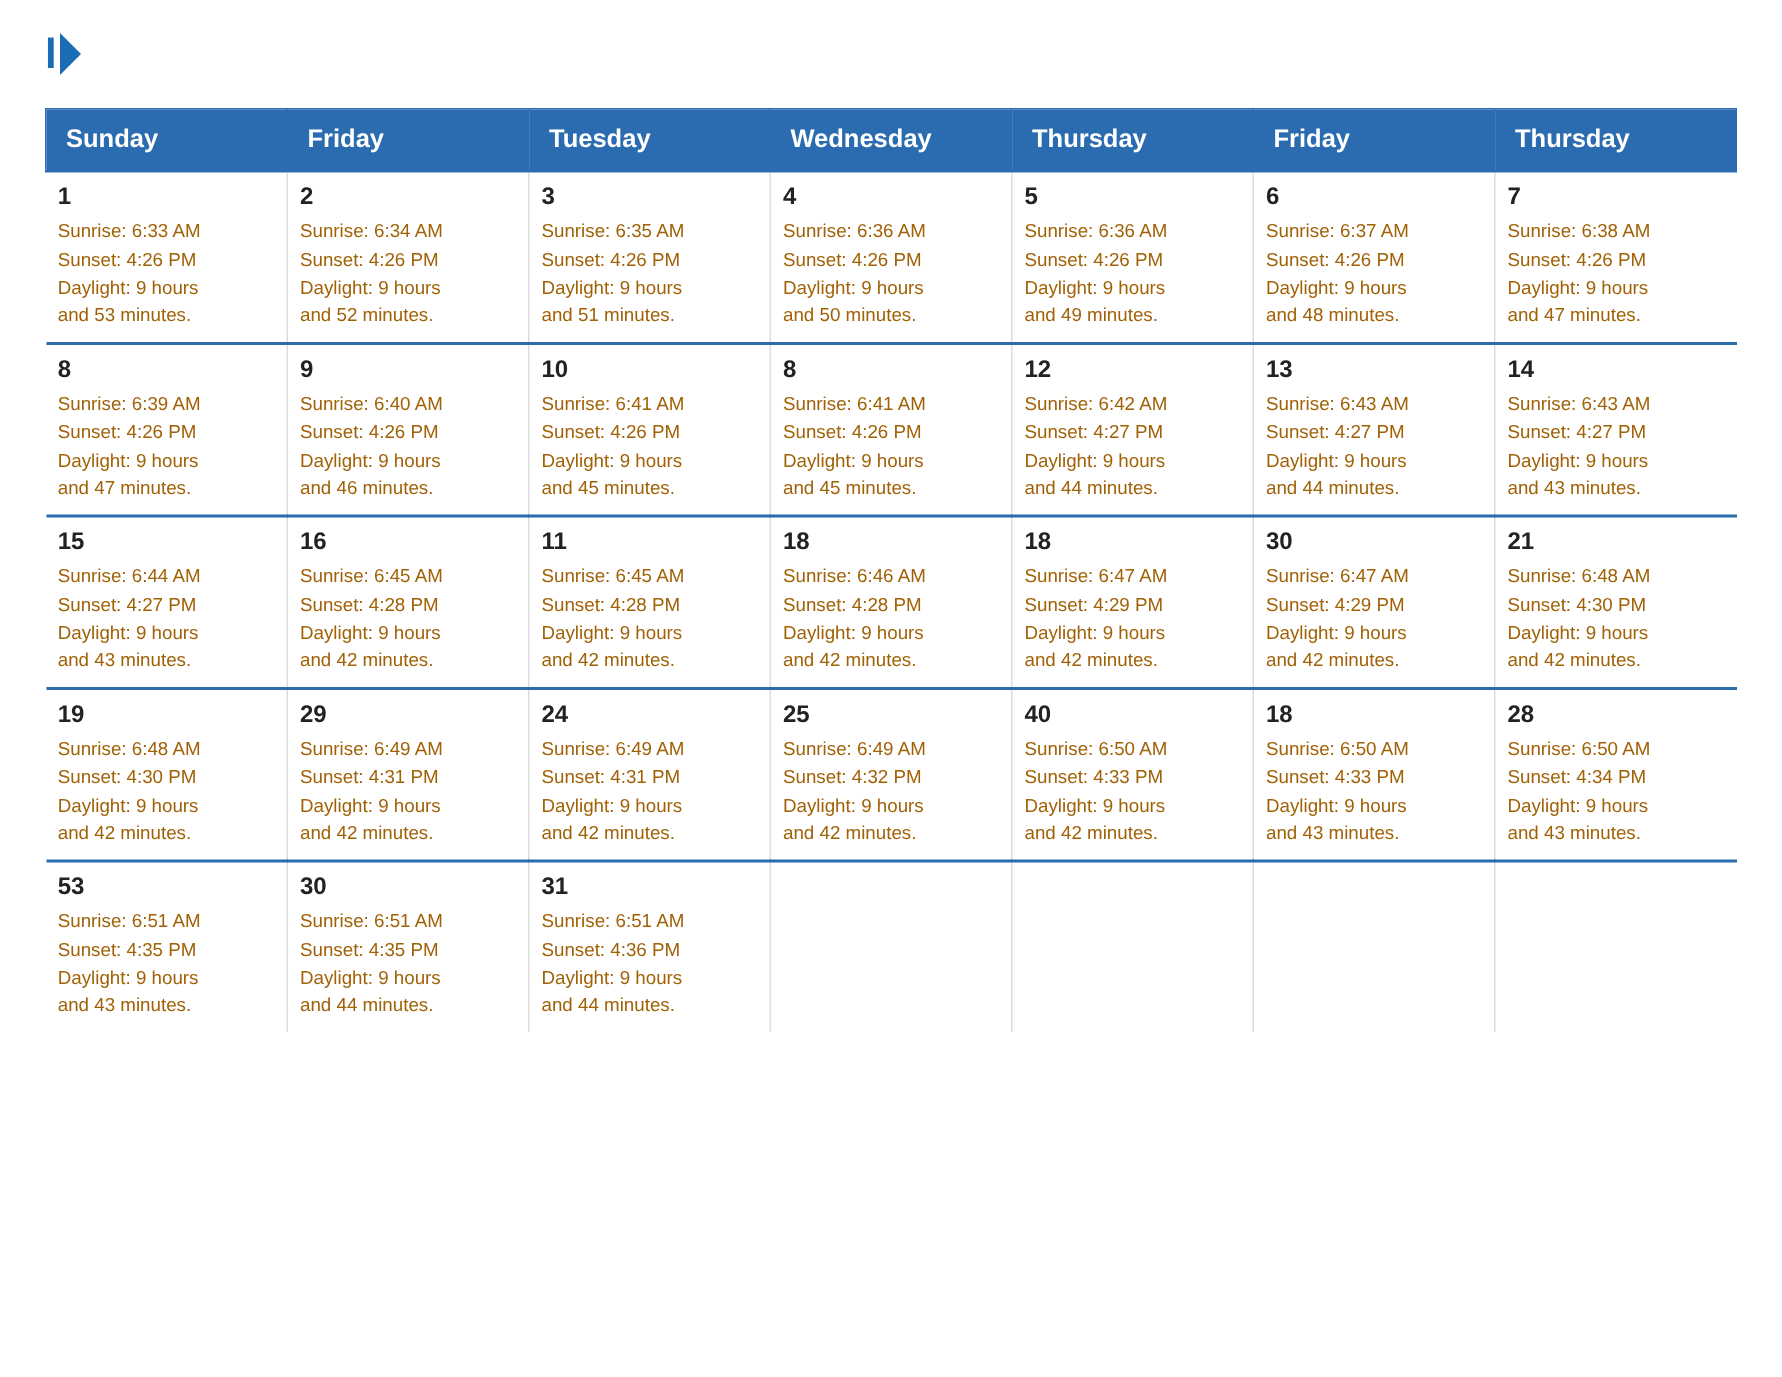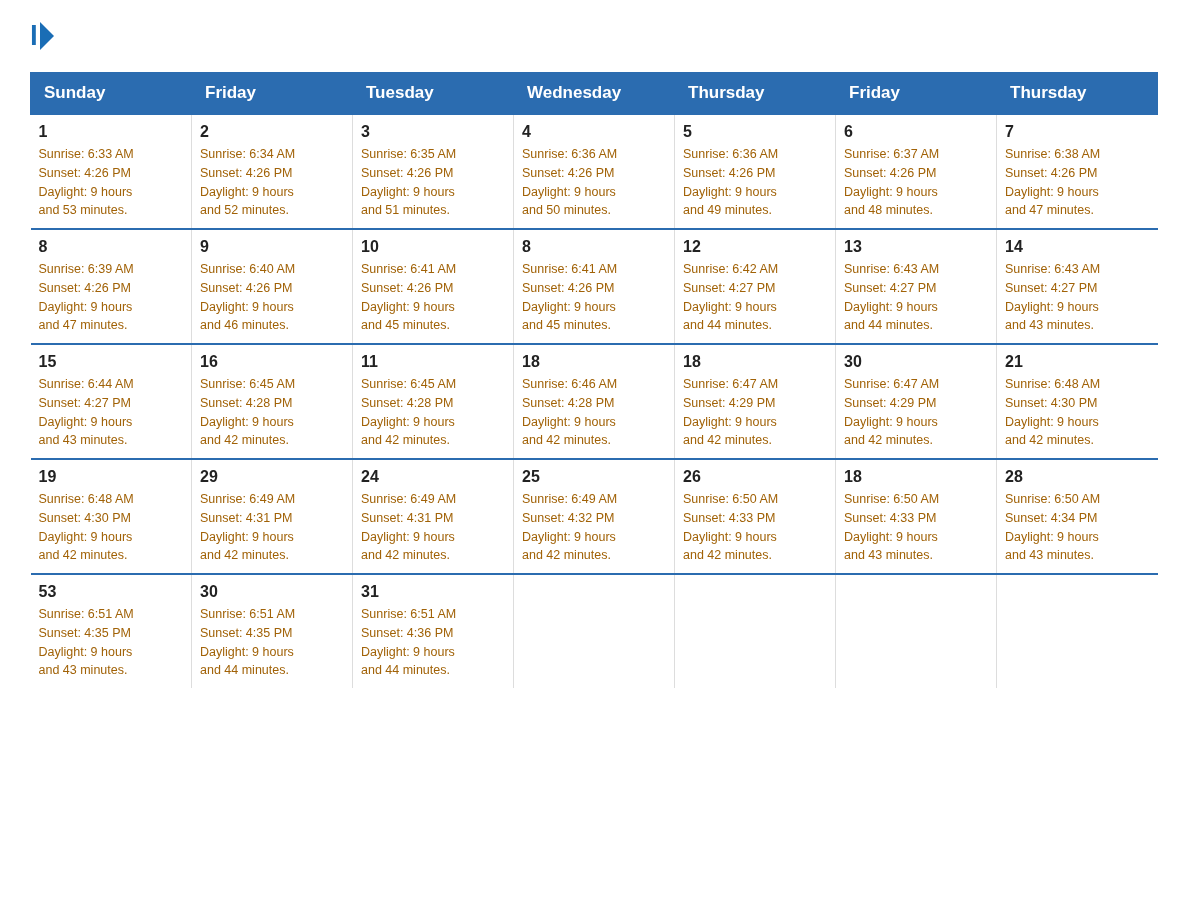--- a/index.html
+++ b/index.html
@@ -373,21 +373,21 @@
         <td>
           <span class="day-number">25</span>
           <div class="day-info">
             Sunrise: 6:49 AM<br>
             Sunset: 4:32 PM<br>
             Daylight: 9 hours<br>
             and 42 minutes.
           </div>
         </td>
         <td>
-          <span class="day-number">26</span>
+          <span class="day-number">40</span>
           <div class="day-info">
             Sunrise: 6:50 AM<br>
             Sunset: 4:33 PM<br>
             Daylight: 9 hours<br>
             and 42 minutes.
           </div>
         </td>
         <td>
           <span class="day-number">18</span>
           <div class="day-info">

